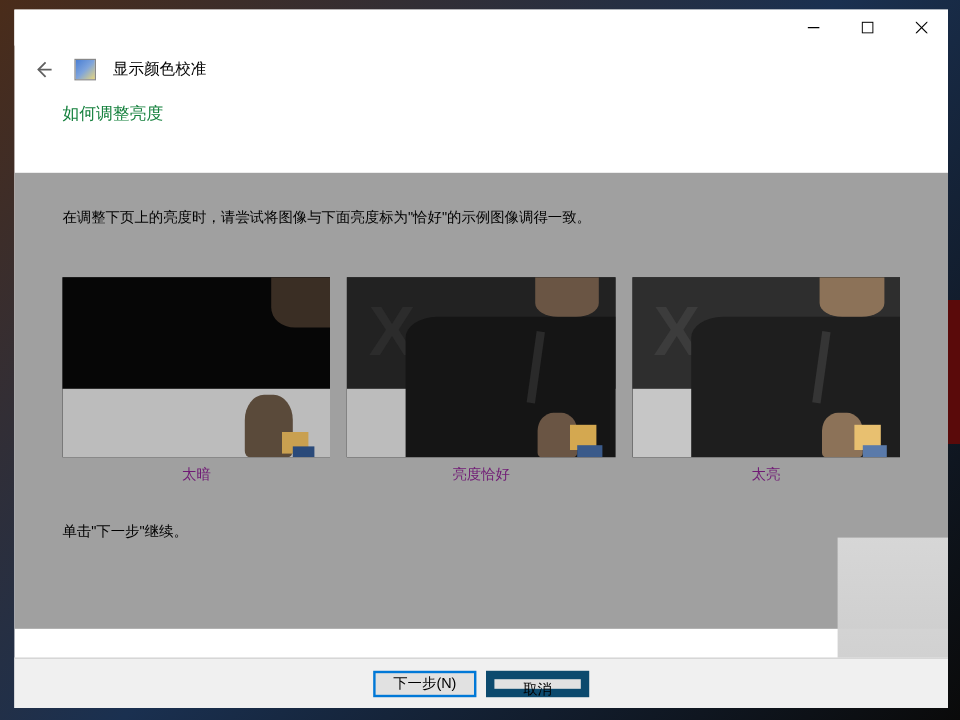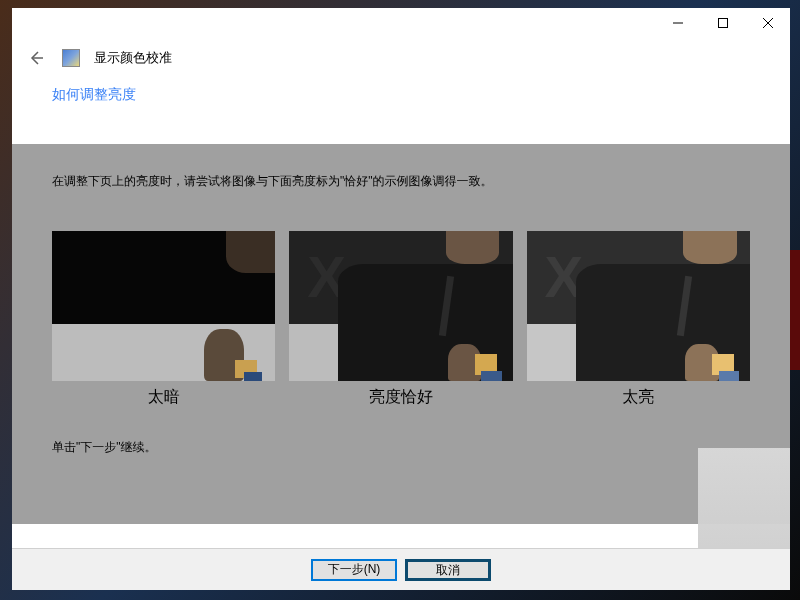--- a/index.html
+++ b/index.html
@@ -59,21 +59,21 @@
     .app-title {
       font-size: 13px;
       color: #000;
     }
     .content {
       flex: 1;
       padding: 0 40px 0 40px;
       overflow: hidden;
     }
     .heading {
-      color: #3b82f6;
+      color: #15803d;
       font-size: 14px;
       font-weight: normal;
       margin-bottom: 40px;
     }
     .body-area {
       background: #a0a0a0;
       margin: 0 -40px;
       padding: 28px 40px 40px 40px;
       min-height: 380px;
     }
@@ -123,39 +123,39 @@
     .thumb-bright .x { position:absolute; top:8%; left:8%; font-size:58px; color:#3c3c3c; font-weight:bold; font-family:Arial; }
     .thumb-bright .lower { position:absolute; bottom:0; left:0; right:0; height:38%; background:#c6c6c6; }
     .thumb-bright .body { position:absolute; top:22%; right:0; width:78%; height:78%; background:#1e1e1e; border-radius:15% 0 0 0; }
     .thumb-bright .lapel { position:absolute; top:30%; right:28%; width:3%; height:40%; background:#353535; transform:rotate(8deg); }
     .thumb-bright .face { position:absolute; top:0; right:6%; width:24%; height:22%; background:#8c7258; border-radius:0 0 35% 35%; }
     .thumb-bright .hand { position:absolute; bottom:0; right:14%; width:15%; height:25%; background:#8c7258; border-radius:40% 40% 10% 10%; }
     .thumb-bright .obj { position:absolute; bottom:4%; right:7%; width:10%; height:14%; background:#e8c070; }
     .thumb-bright .obj2 { position:absolute; bottom:0; right:5%; width:9%; height:7%; background:#5a7aaa; }
     
     .caption {
-      font-size: 16px;
-      color: #000000;
+      font-size: 12px;
+      color: #701a75;
       margin-top: 6px;
     }
     .footer {
       height: 42px;
       border-top: 1px solid #d0d0d0;
       display: flex;
       justify-content: center;
       align-items: center;
       padding: 0 14px;
       gap: 8px;
       background: #f0f0f0;
     }
     .btn {
       min-width: 86px;
       height: 22px;
       font-size: 12px;
-      border: 3px solid #0c4a6e;
+      border: 7px solid #0c4a6e;
       background: #e1e1e1;
       padding: 0 10px;
       cursor: default;
     }
     .btn.primary {
       border: 2px solid #0078d7;
     }
     .corner-overlay {
       position: absolute;
       right: 10px;

